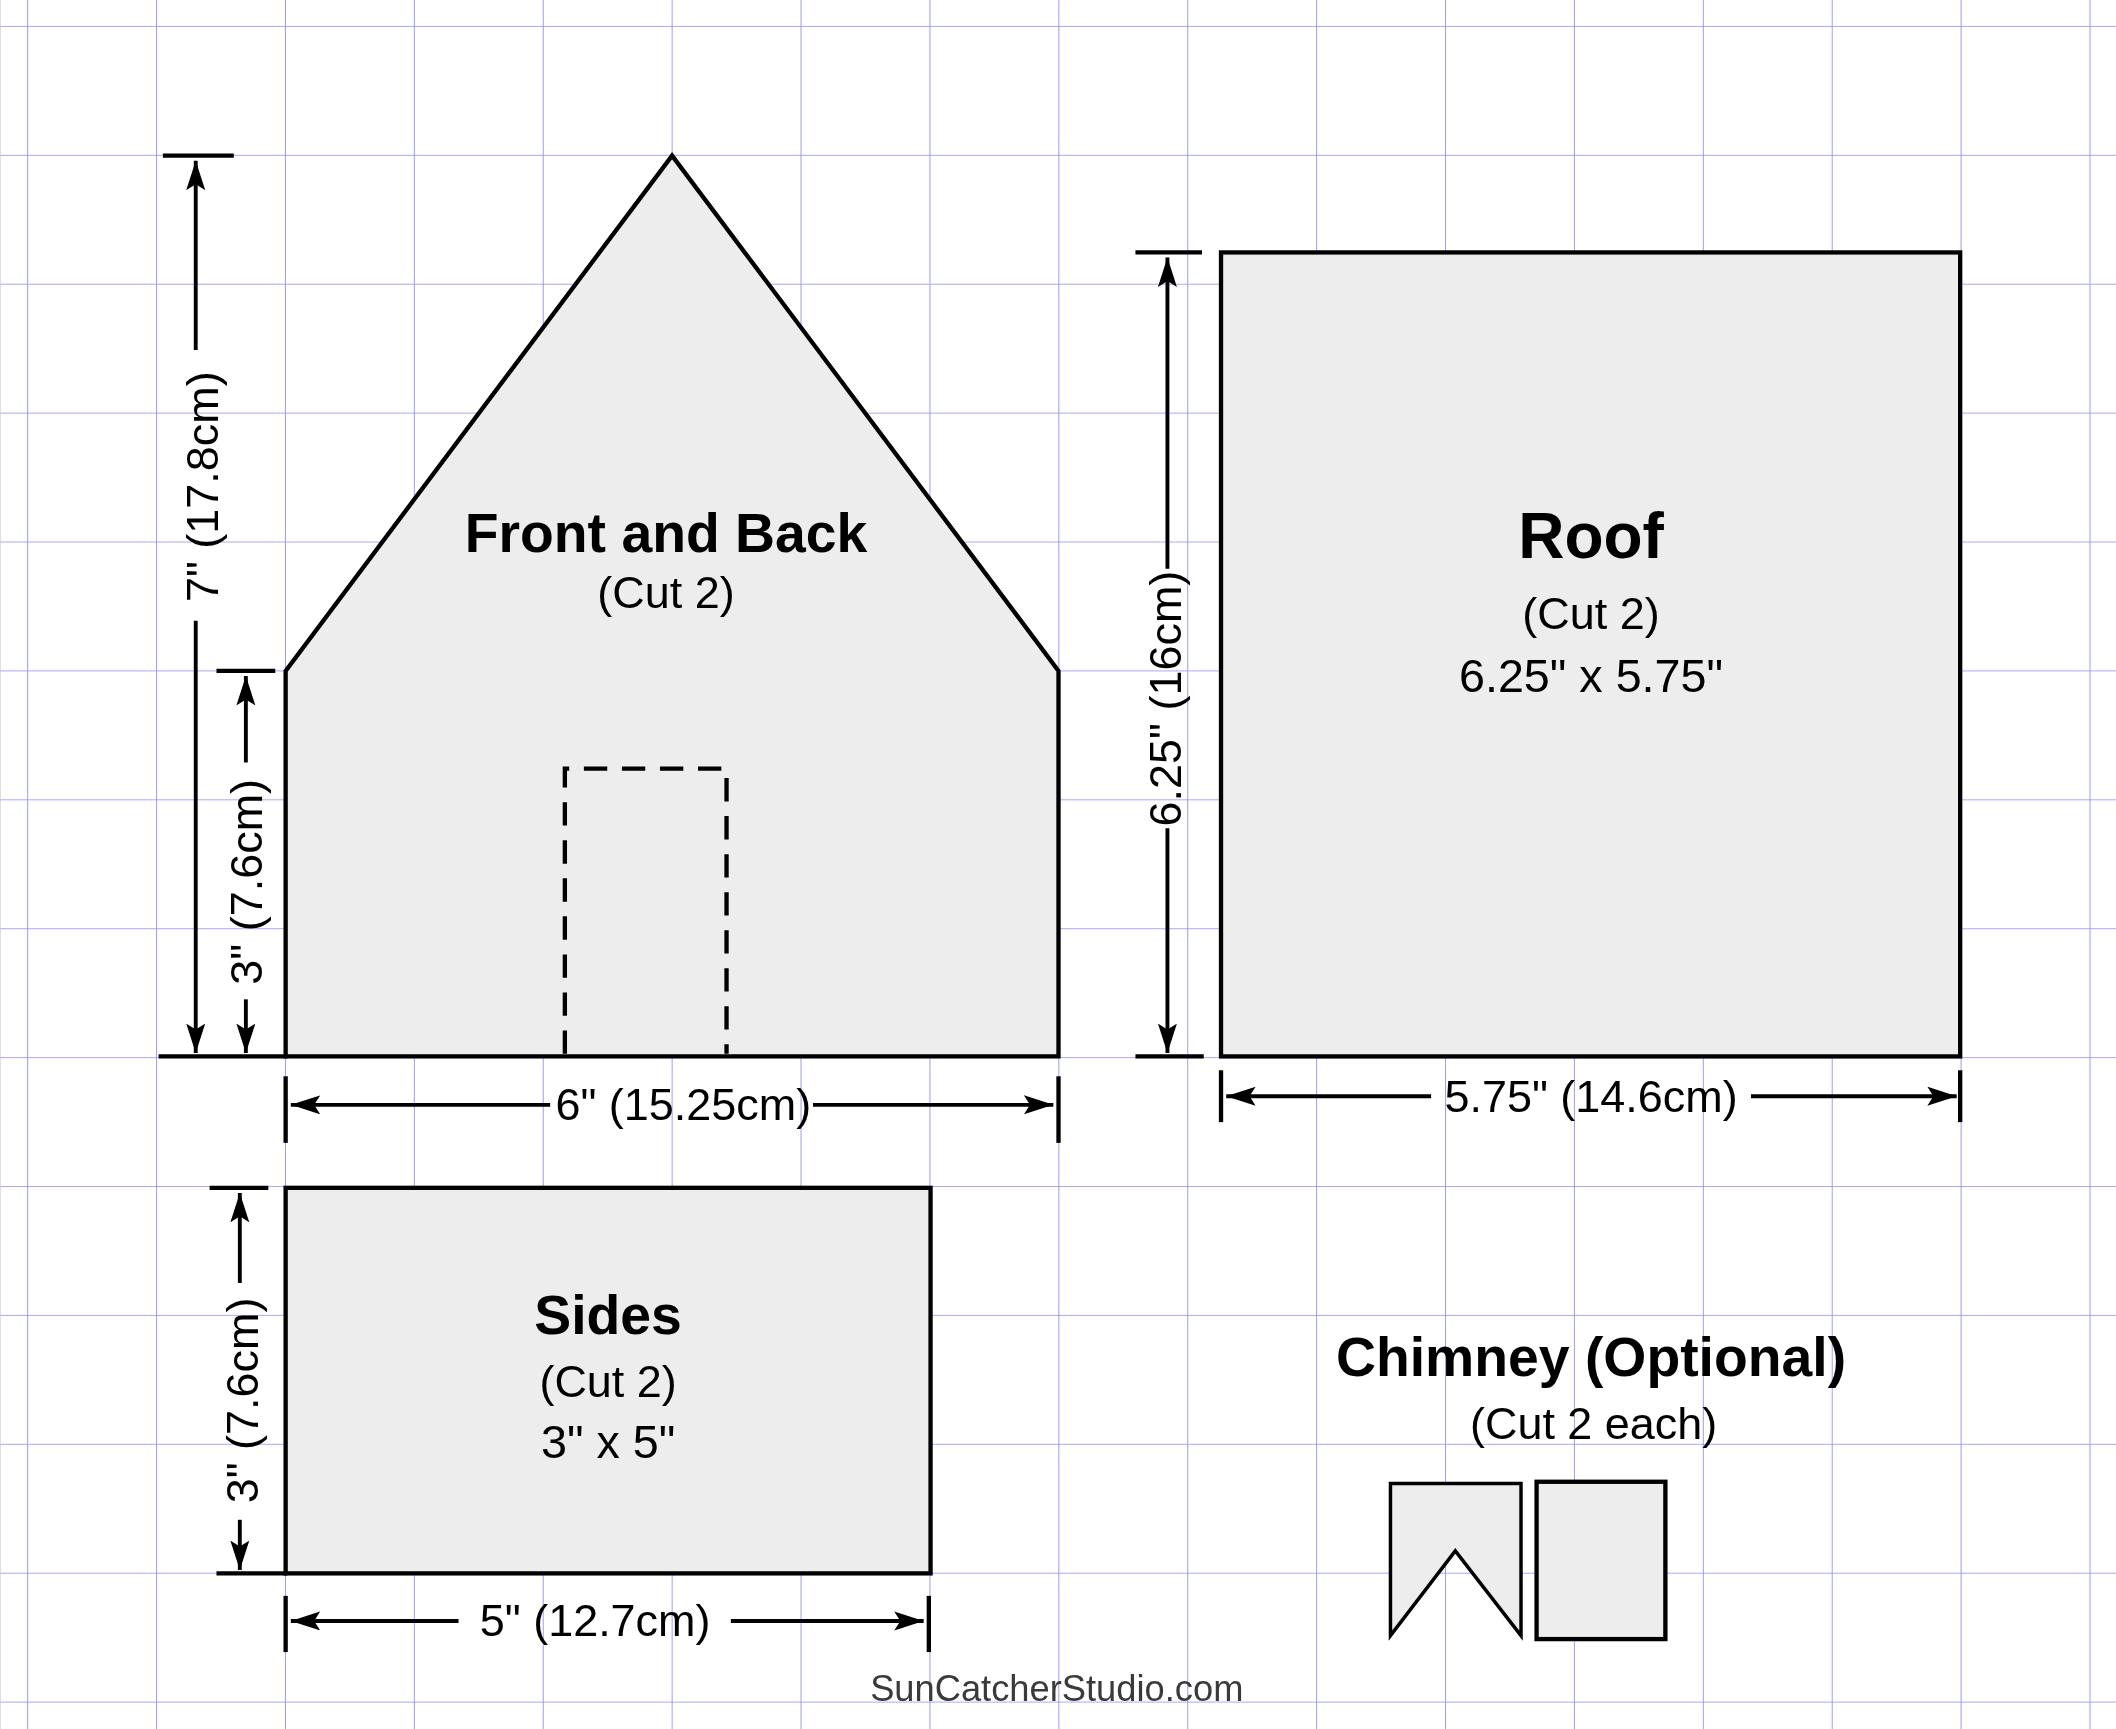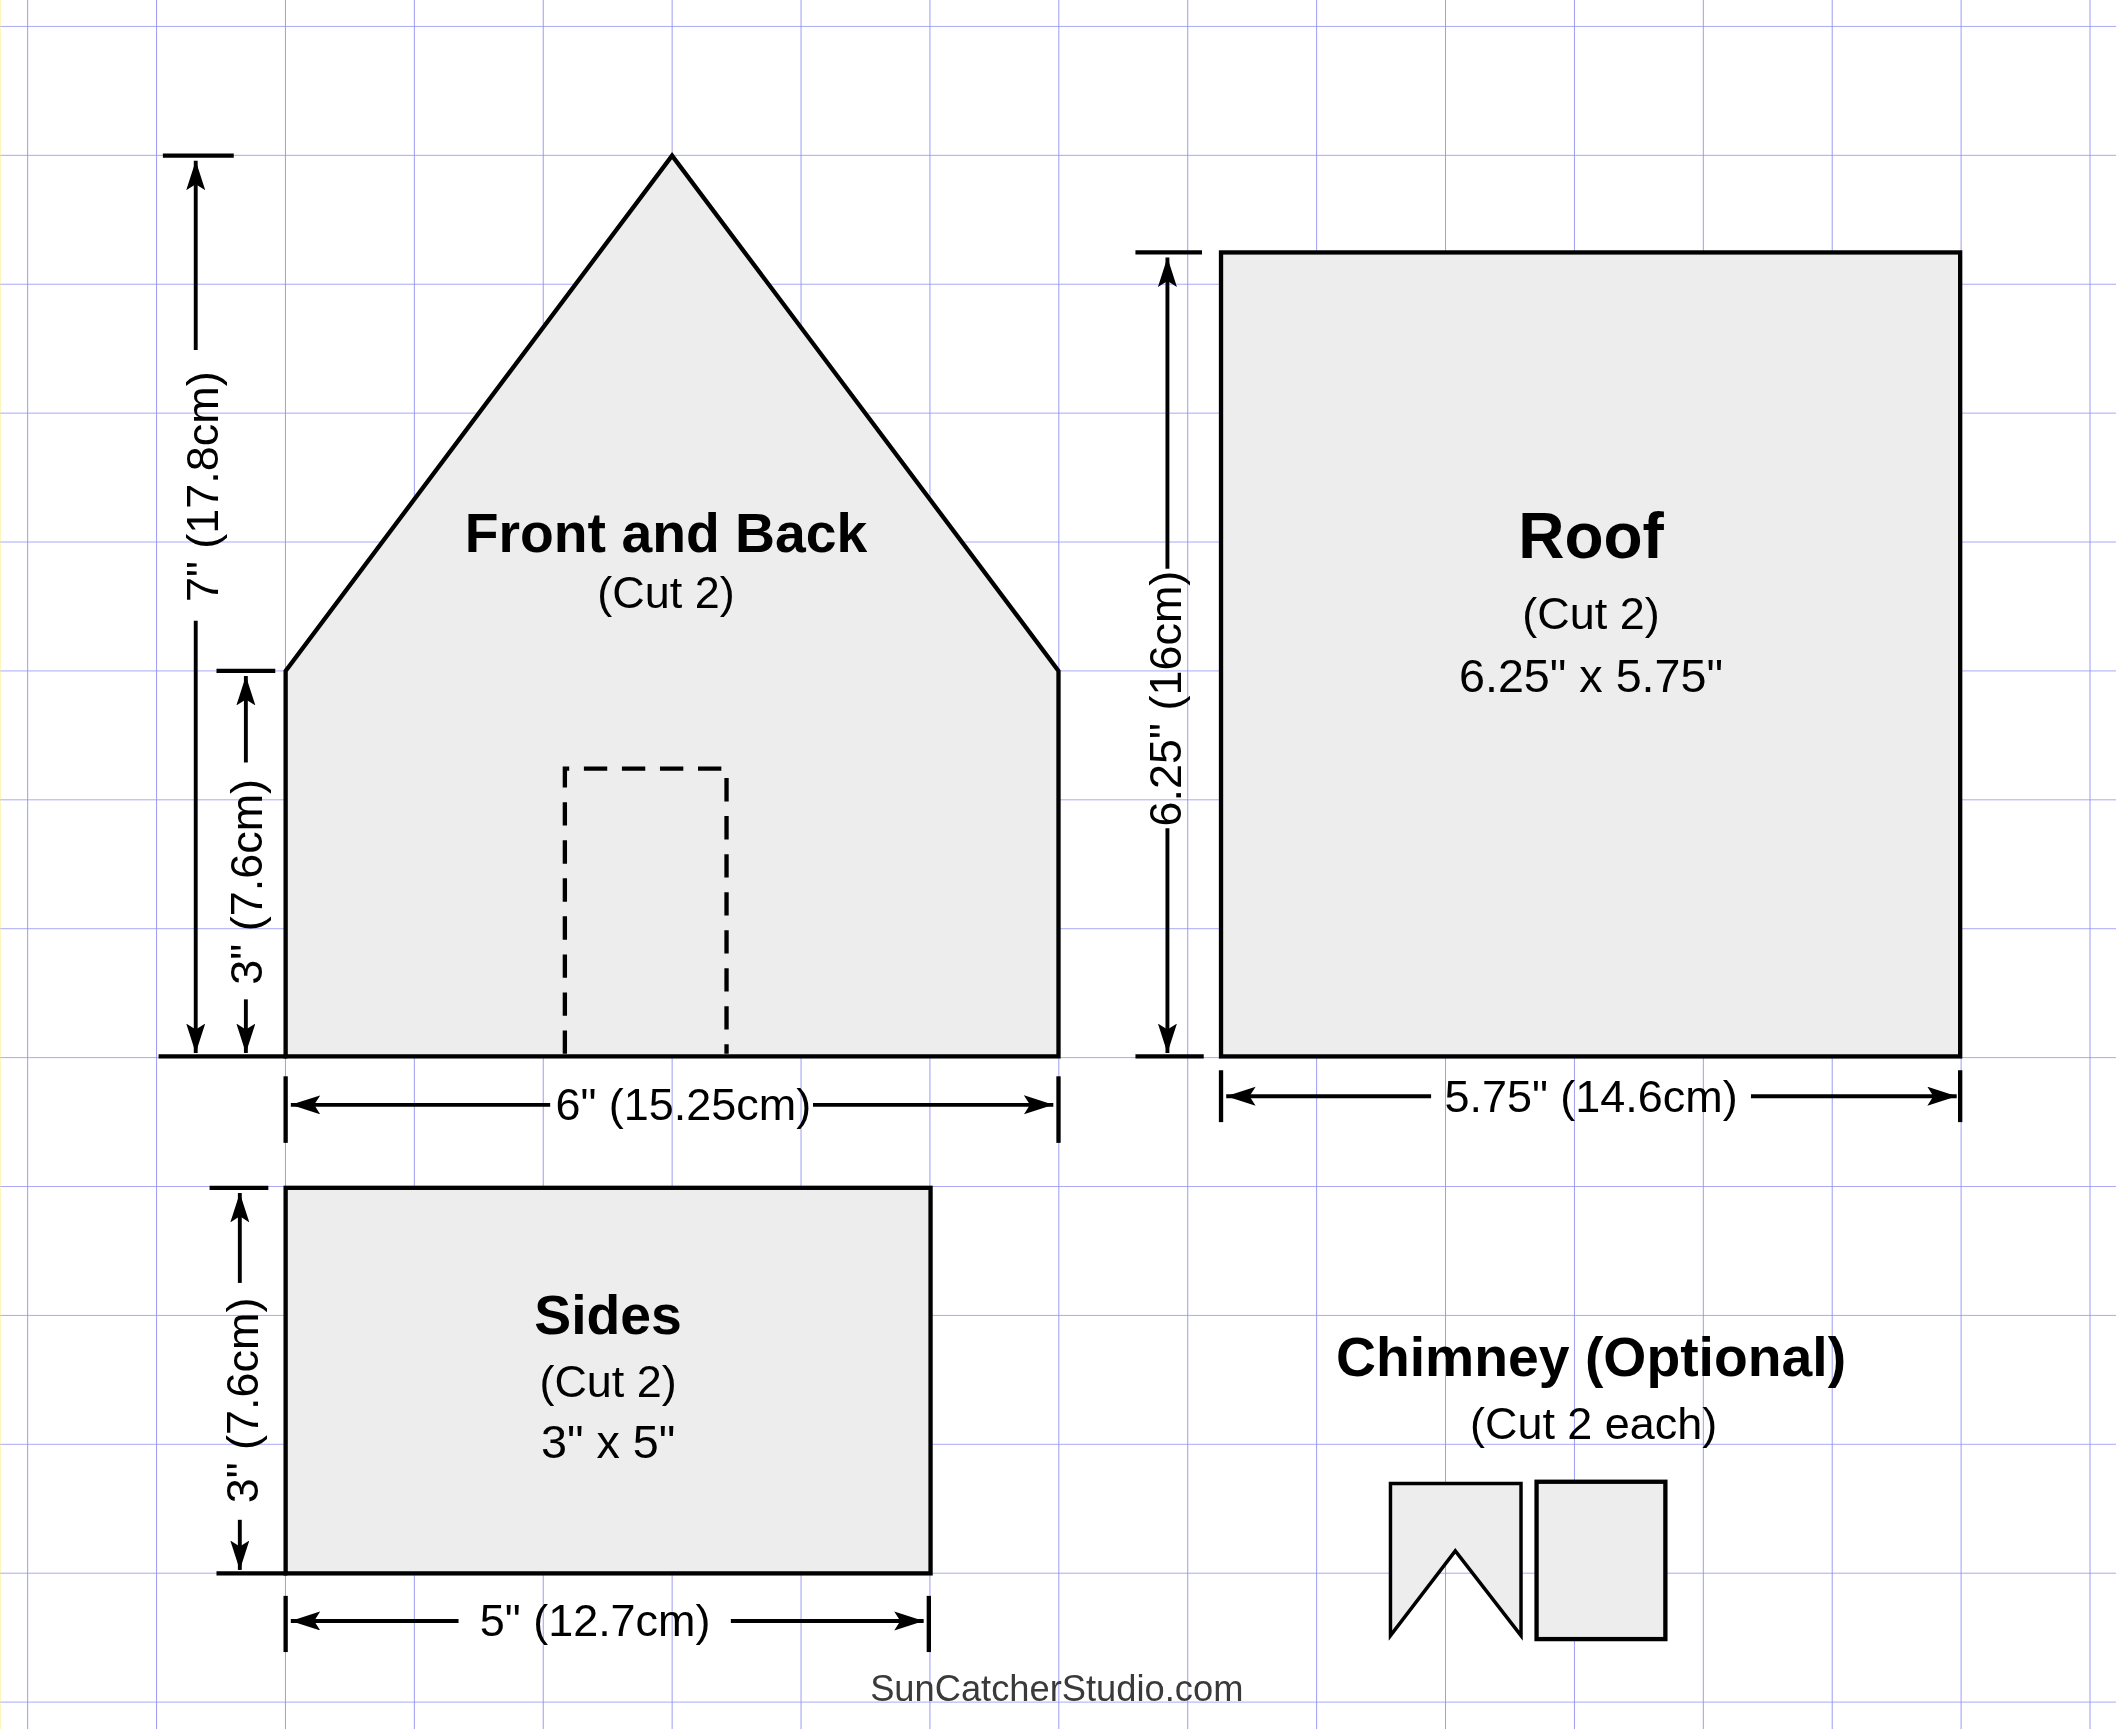--- a/index.html
+++ b/index.html
@@ -1,16 +1,16 @@
 <!DOCTYPE html>
 <html style="font-size:14px"><head>
 <meta charset="utf-8">
 <style>
   html,body{margin:0;padding:0;background:#ffffff;}
-  .page{width:2117px;height:1729px;position:relative;background:#fde047;overflow:hidden;}
+  .page{width:2117px;height:1729px;position:relative;background:#a3a3a3;overflow:hidden;}
   svg{display:block;}
   .t{font-family:"Liberation Sans", sans-serif;fill:#000000;text-anchor:middle;}
   .t-title{font-weight:700;font-size:64px;}
   .t-title-lg{font-weight:700;font-size:74px;}
   .t-sub{font-size:52px;}
   .t-size{font-size:54px;}
   .t-dim{font-size:52px;}
   .t-mark{font-size:42px;fill:#3a3a3a;}
   .shape{stroke:#000000;stroke-width:5;}
   .shape-thin{stroke:#000000;stroke-width:4;}

